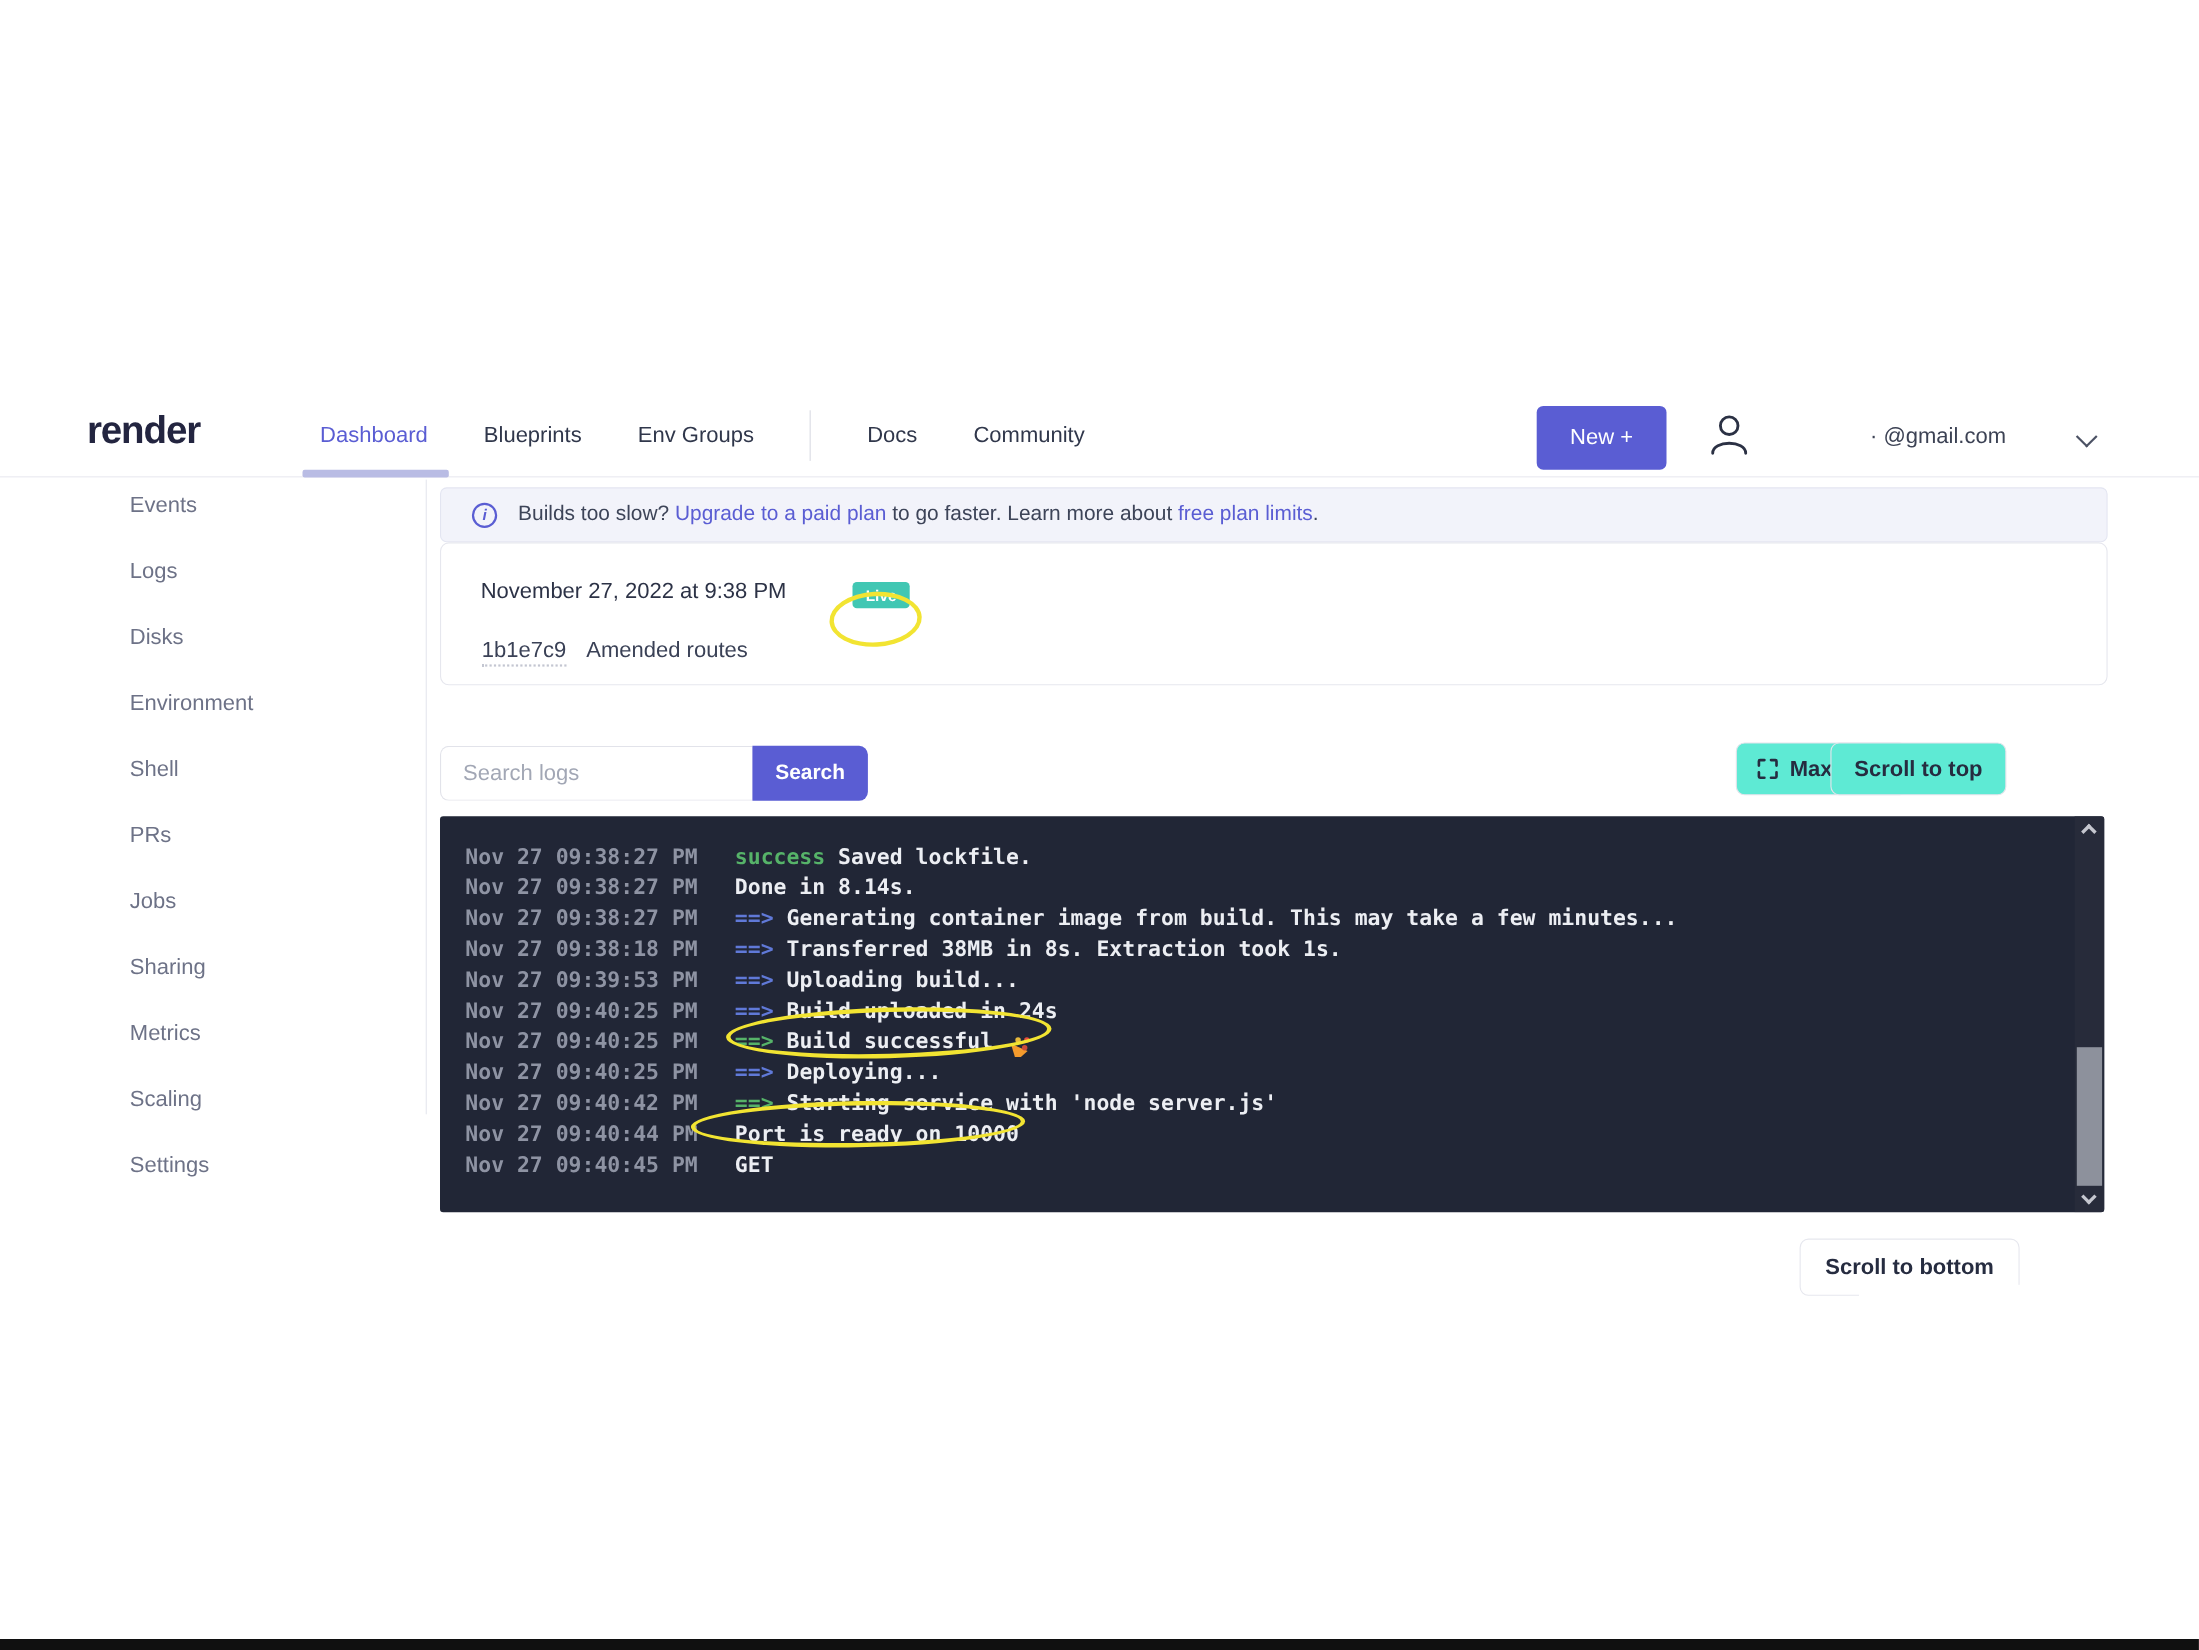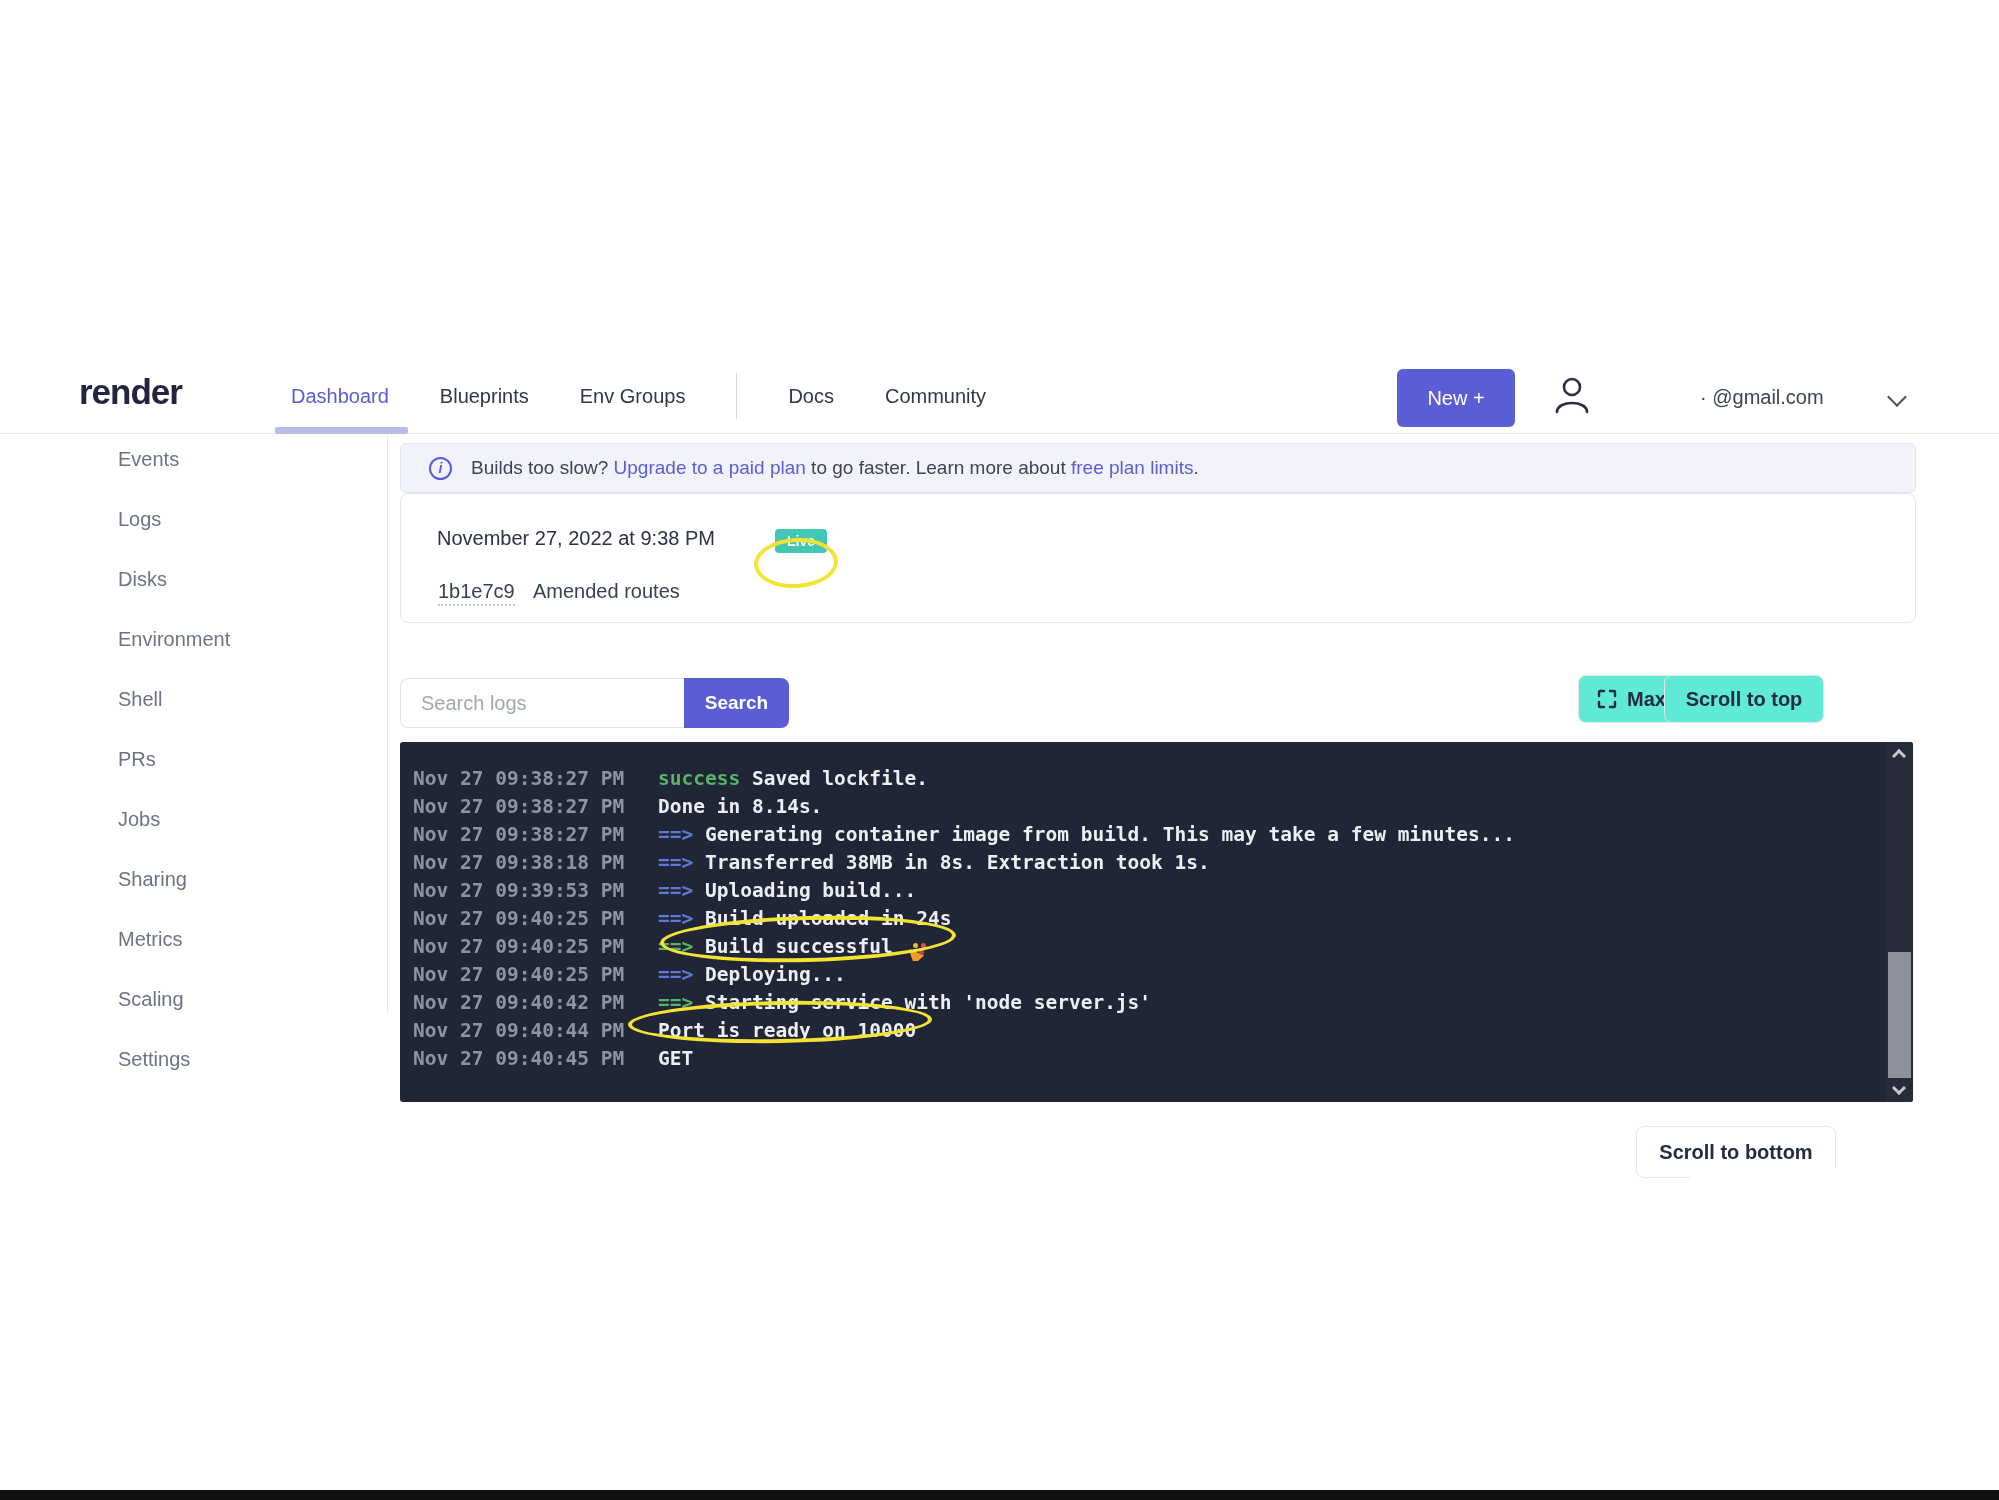--- a/index.html
+++ b/index.html
@@ -65,21 +65,21 @@
   .tool-btn { position:absolute; top:675px; height:48px; background:#5eead4; border:1px solid #e3e4eb;
               border-radius:8px; display:flex; align-items:center; justify-content:center; gap:10px;
               font-size:20px; font-weight:600; color:#262c40; cursor:pointer; font-family:inherit; }
   .maximize-btn { left:1578px; width:157px; }
   .scrolltop-btn { left:1664px; width:160px; }
 
   
   .terminal { position:absolute; left:400px; top:742px; width:1513px; height:360px;
               background:var(--terminal-bg); border-radius:3px; overflow:hidden;
               font-family:"DejaVu Sans Mono", monospace; font-weight:700; font-size:19.5px; }
-  .log-lines { position:absolute; left:13px; top:23px; right:40px; white-space:pre; }
+  .log-lines { position:absolute; left:23px; top:23px; right:40px; white-space:pre; }
   .log-line { height:28px; line-height:28px; overflow:hidden; }
   .ts { display:inline-block; width:210px; color:var(--timestamp); }
   .msg { margin-left:35px; }
   .seg-default { color:var(--log-text); }
   .seg-green { color:var(--log-green); }
   .seg-blue { color:var(--log-blue); }
   .seg-emoji { position:relative; display:inline-block; width:24px; height:20px;
                font-size:0; color:transparent; vertical-align:-3px; }
   .seg-emoji::before { content:""; position:absolute; left:2px; top:5px; width:0; height:0;
                border-bottom:15px solid #f59b2d; border-left:7px solid transparent;

